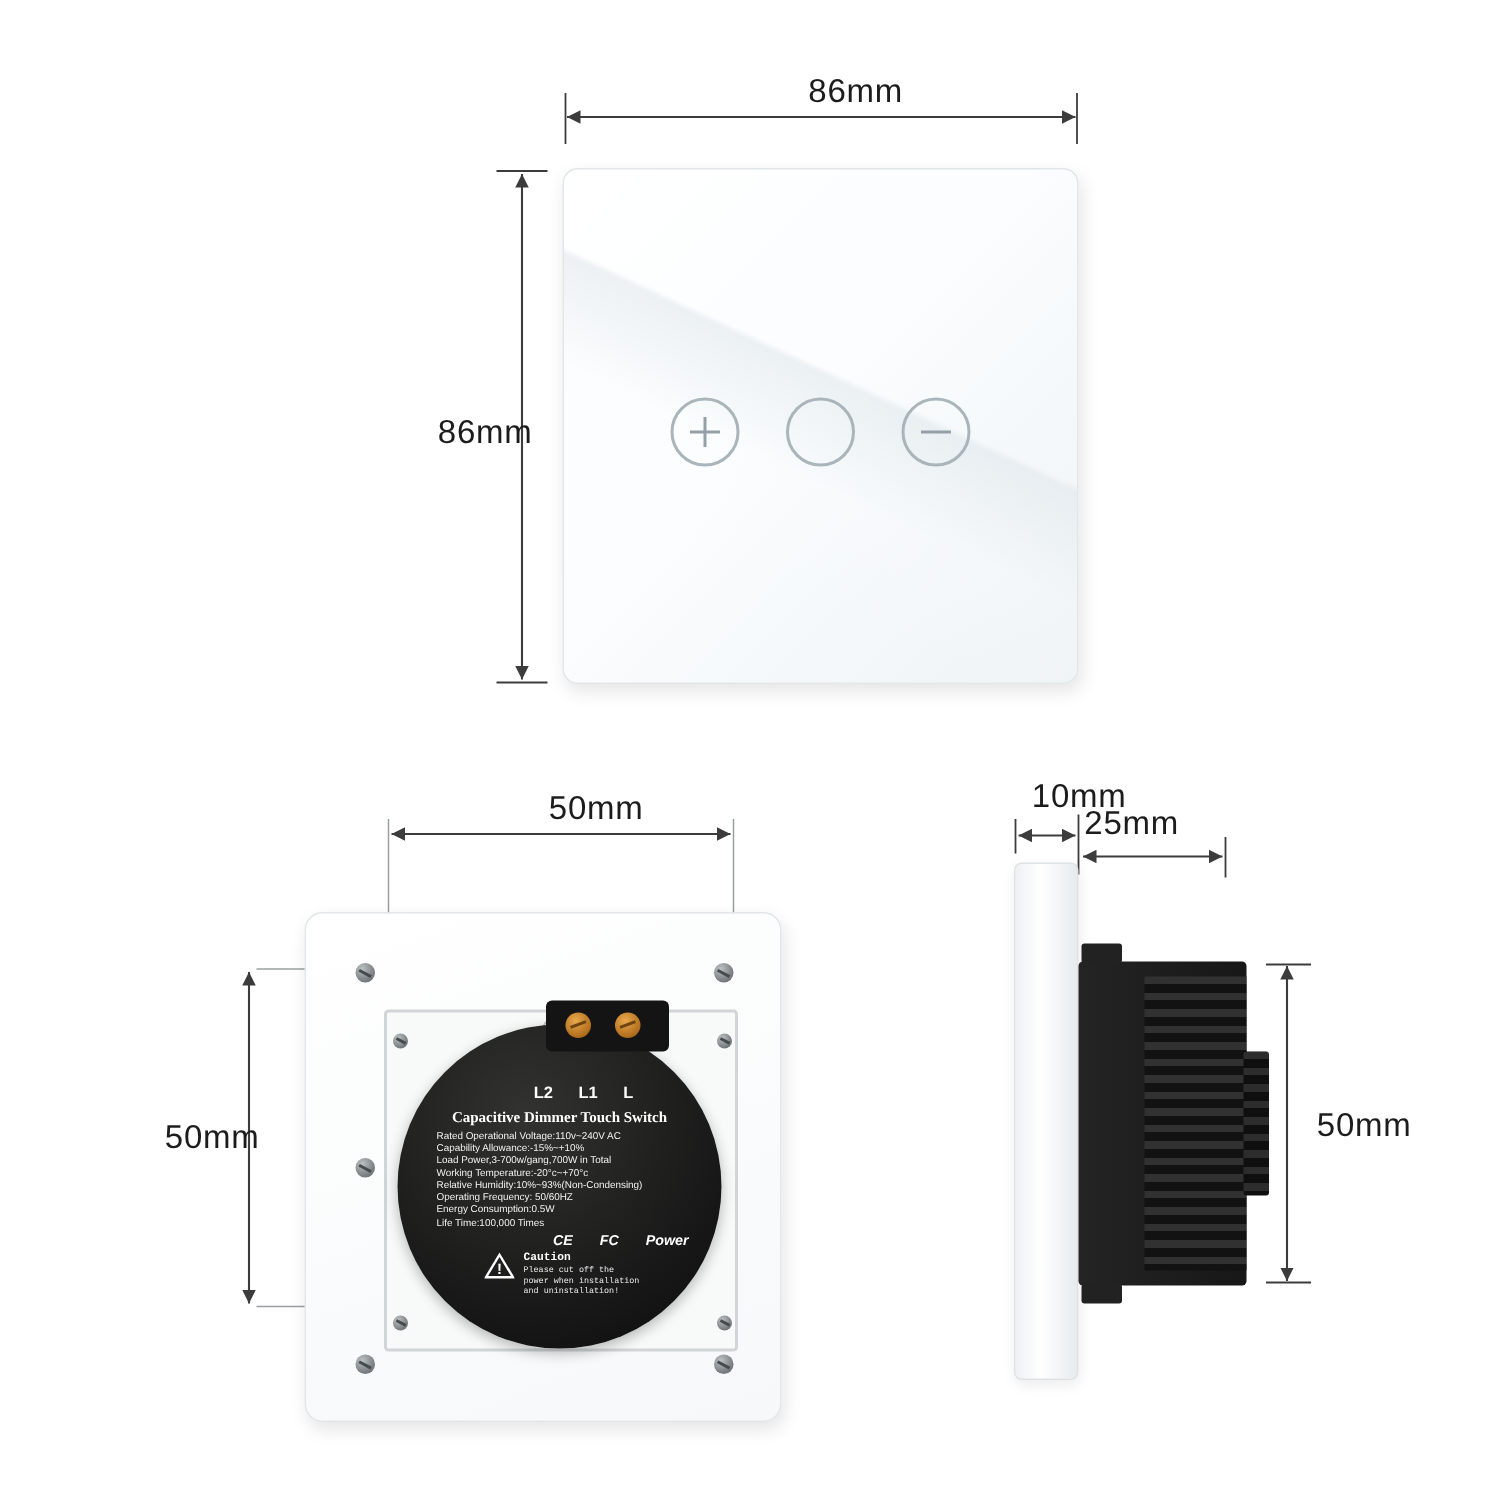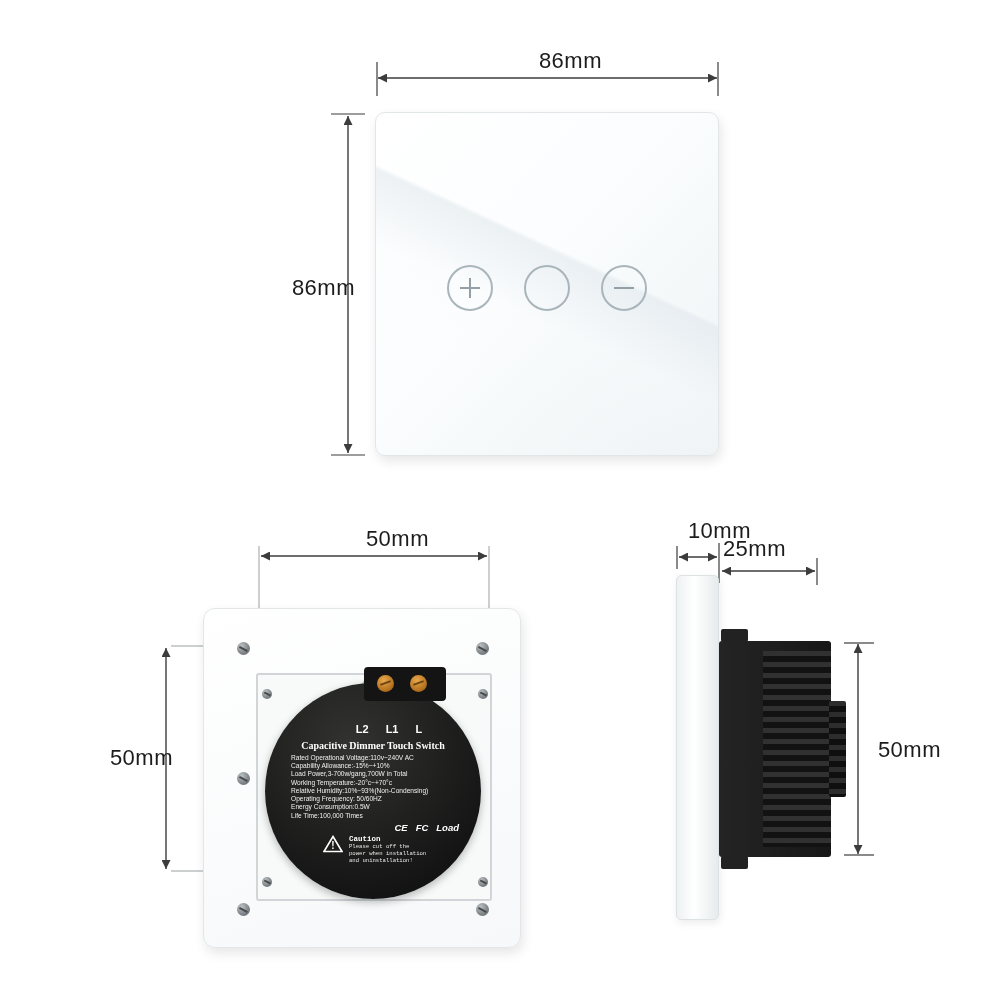--- a/index.html
+++ b/index.html
@@ -42,21 +42,21 @@
   .frame-slot { position:absolute; left:104px; width:27px; height:9px; border:1.5px solid #b6bbbd; border-radius:5px; background:#e9eced; }
   .frame-slot.top { top:5px; } .frame-slot.bottom { bottom:5px; }
   .module-circle { position:absolute; left:61px; top:74px; width:216px; height:216px; border-radius:50%;
     background:radial-gradient(circle at 40% 28%, #323230, #171717 68%, #0b0b0b);
     box-shadow:0 3px 9px rgba(0,0,0,.28); color:#fff; overflow:hidden; }
   .terminals { display:flex; justify-content:center; gap:17px; margin-top:40px; transform:translateX(16px);
     font-size:11px; font-weight:bold; color:#fdfdfd; }
   .module-title { text-align:center; font-size:10px; font-weight:bold; margin-top:5px; color:#fff; white-space:nowrap;font-family:Liberation Serif, serif; }
   .specs { width:164px; margin:3px auto 0; font-size:6.6px; line-height:1.25; color:#f0f0f0; }
   .specs div { white-space:nowrap; }
-  .certs-row { display:flex; justify-content:flex-end; gap:8px; margin:2px 22px 0 0;
+  .certs-row { display:flex; justify-content:flex-end; gap:18px; margin:2px 22px 0 0;
     font-size:9.5px; font-weight:bold; font-style:italic; color:#fff; }
   .caution-row { display:flex; gap:6px; margin:2px 0 0 58px; align-items:flex-start; }
   .caution { width:78px;font-family:Liberation Mono, monospace; }
   .c-title { font-size:7.5px; font-weight:bold; color:#fff; }
   .c-text { font-size:5.6px; line-height:1.25; color:#e9e9e9; }
   .terminal-block { position:absolute; left:160px; top:58px; width:82px; height:34px; background:#141414; border-radius:4px; }
   .terminal-screw { position:absolute; top:8px; width:17px; height:17px; border-radius:50%;
     background:radial-gradient(circle at 40% 32%, #e8a84c, #b26f1d 68%, #8a5413); }
   .terminal-screw::after { content:""; position:absolute; left:3px; top:7px; width:11px; height:2px; background:#6e4410; transform:rotate(-20deg); }
 
@@ -163,21 +163,21 @@
         <div>Load Power,3-700w/gang,700W in Total</div>
         <div>Working Temperature:-20°c~+70°c</div>
         <div>Relative Humidity:10%~93%(Non-Condensing)</div>
         <div>Operating Frequency: 50/60HZ</div>
         <div>Energy Consumption:0.5W</div>
         <div>Life Time:100,000 Times</div>
       </div>
       <div class="certs-row">
         <span>CE</span>
         <span>FC</span>
-        <span>Load</span>
+        <span>Power</span>
       </div>
       <div class="caution-row">
         <svg width="20" height="18" viewBox="0 0 20 18">
           <path d="M10 1.5 L19 16.5 L1 16.5 Z" fill="none" stroke="#ffffff" stroke-width="1.6"></path>
           <text x="10" y="14" font-size="10" fill="#ffffff" text-anchor="middle" font-weight="bold">!</text>
         </svg>
         <div class="caution">
           <div class="c-title">Caution</div>
           <div class="c-text">Please cut off the power when installation and uninstallation!</div>
         </div>

